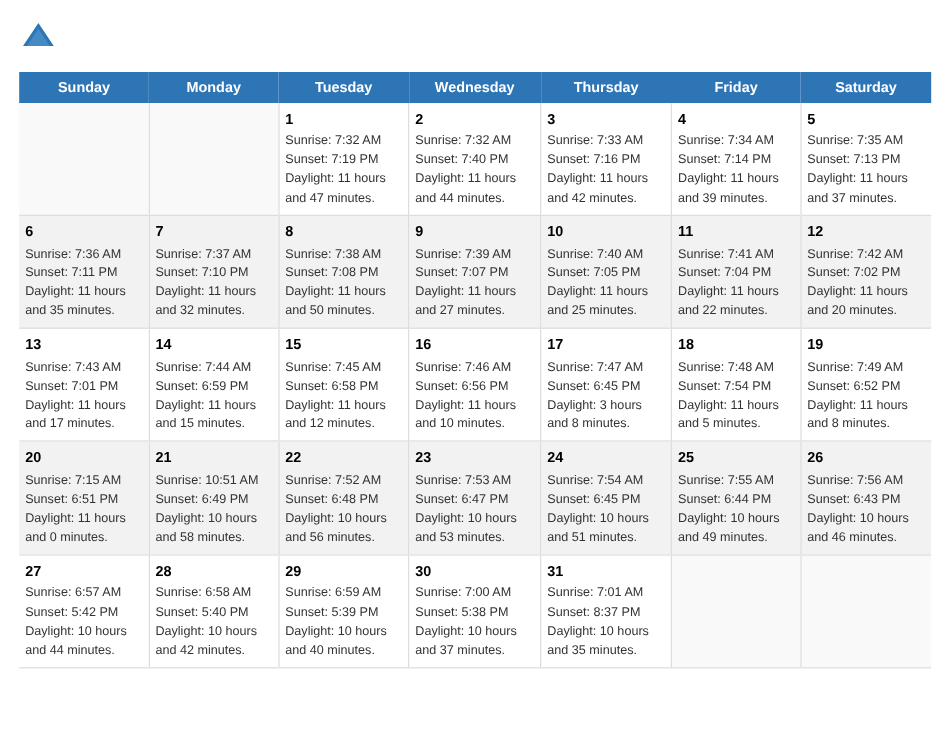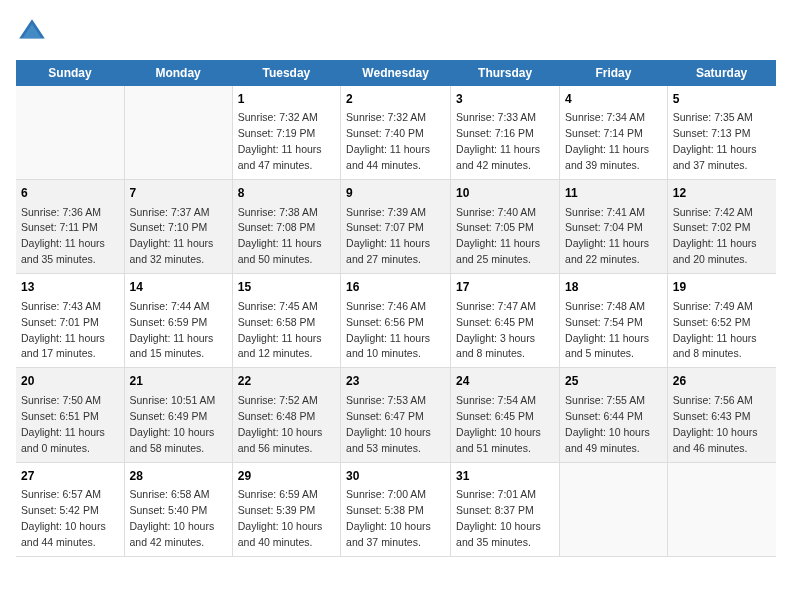--- a/index.html
+++ b/index.html
@@ -147,21 +147,21 @@
       <tr>
         <td><span class="day-num">13</span><span class="day-info">Sunrise: 7:43 AM</span><br><span class="day-info">Sunset: 7:01 PM</span><br><span class="day-info">Daylight: 11 hours and 17 minutes.</span></td>
         <td><span class="day-num">14</span><span class="day-info">Sunrise: 7:44 AM</span><br><span class="day-info">Sunset: 6:59 PM</span><br><span class="day-info">Daylight: 11 hours and 15 minutes.</span></td>
         <td><span class="day-num">15</span><span class="day-info">Sunrise: 7:45 AM</span><br><span class="day-info">Sunset: 6:58 PM</span><br><span class="day-info">Daylight: 11 hours and 12 minutes.</span></td>
         <td><span class="day-num">16</span><span class="day-info">Sunrise: 7:46 AM</span><br><span class="day-info">Sunset: 6:56 PM</span><br><span class="day-info">Daylight: 11 hours and 10 minutes.</span></td>
         <td><span class="day-num">17</span><span class="day-info">Sunrise: 7:47 AM</span><br><span class="day-info">Sunset: 6:45 PM</span><br><span class="day-info">Daylight: 3 hours and 8 minutes.</span></td>
         <td><span class="day-num">18</span><span class="day-info">Sunrise: 7:48 AM</span><br><span class="day-info">Sunset: 7:54 PM</span><br><span class="day-info">Daylight: 11 hours and 5 minutes.</span></td>
         <td><span class="day-num">19</span><span class="day-info">Sunrise: 7:49 AM</span><br><span class="day-info">Sunset: 6:52 PM</span><br><span class="day-info">Daylight: 11 hours and 8 minutes.</span></td>
       </tr>
       <tr>
-        <td><span class="day-num">20</span><span class="day-info">Sunrise: 7:50 AM</span><br><span class="day-info">Sunset: 6:51 PM</span><br><span class="day-info">Daylight: 11 hours and 0 minutes.</span></td>
+        <td><span class="day-num">20</span><span class="day-info">Sunrise: 7:15 AM</span><br><span class="day-info">Sunset: 6:51 PM</span><br><span class="day-info">Daylight: 11 hours and 0 minutes.</span></td>
         <td><span class="day-num">21</span><span class="day-info">Sunrise: 10:51 AM</span><br><span class="day-info">Sunset: 6:49 PM</span><br><span class="day-info">Daylight: 10 hours and 58 minutes.</span></td>
         <td><span class="day-num">22</span><span class="day-info">Sunrise: 7:52 AM</span><br><span class="day-info">Sunset: 6:48 PM</span><br><span class="day-info">Daylight: 10 hours and 56 minutes.</span></td>
         <td><span class="day-num">23</span><span class="day-info">Sunrise: 7:53 AM</span><br><span class="day-info">Sunset: 6:47 PM</span><br><span class="day-info">Daylight: 10 hours and 53 minutes.</span></td>
         <td><span class="day-num">24</span><span class="day-info">Sunrise: 7:54 AM</span><br><span class="day-info">Sunset: 6:45 PM</span><br><span class="day-info">Daylight: 10 hours and 51 minutes.</span></td>
         <td><span class="day-num">25</span><span class="day-info">Sunrise: 7:55 AM</span><br><span class="day-info">Sunset: 6:44 PM</span><br><span class="day-info">Daylight: 10 hours and 49 minutes.</span></td>
         <td><span class="day-num">26</span><span class="day-info">Sunrise: 7:56 AM</span><br><span class="day-info">Sunset: 6:43 PM</span><br><span class="day-info">Daylight: 10 hours and 46 minutes.</span></td>
       </tr>
       <tr>
         <td><span class="day-num">27</span><span class="day-info">Sunrise: 6:57 AM</span><br><span class="day-info">Sunset: 5:42 PM</span><br><span class="day-info">Daylight: 10 hours and 44 minutes.</span></td>
         <td><span class="day-num">28</span><span class="day-info">Sunrise: 6:58 AM</span><br><span class="day-info">Sunset: 5:40 PM</span><br><span class="day-info">Daylight: 10 hours and 42 minutes.</span></td>

